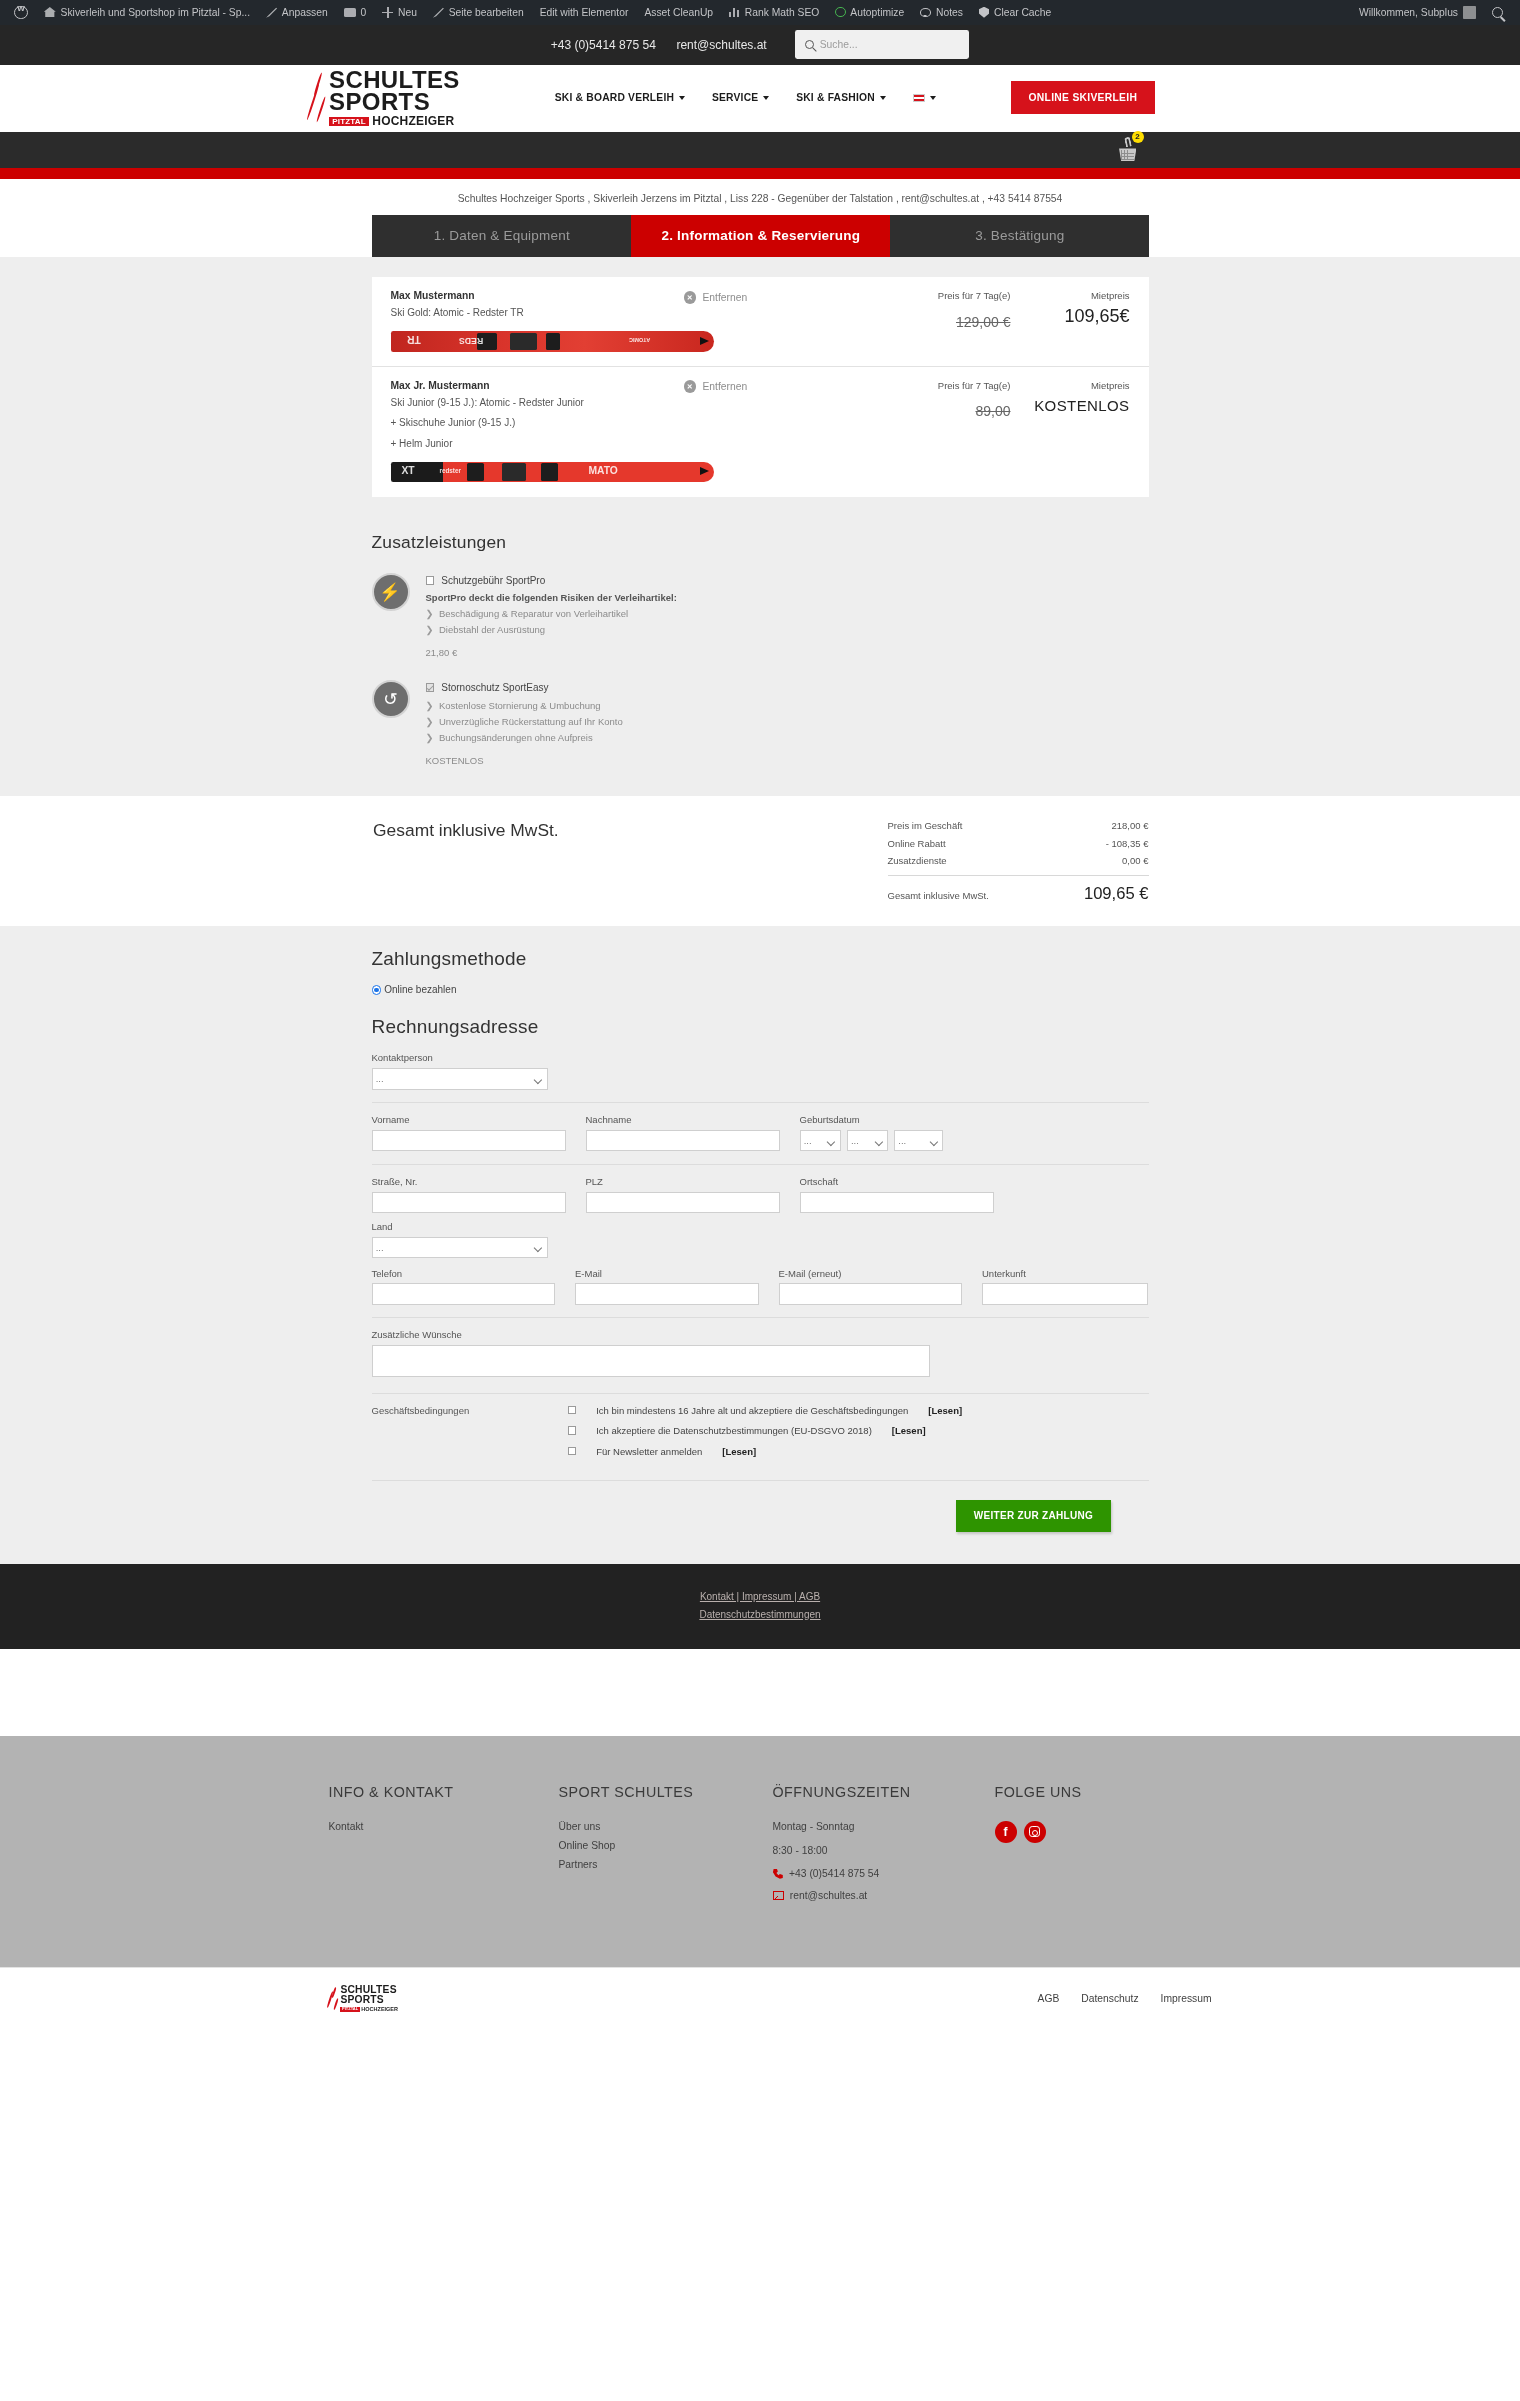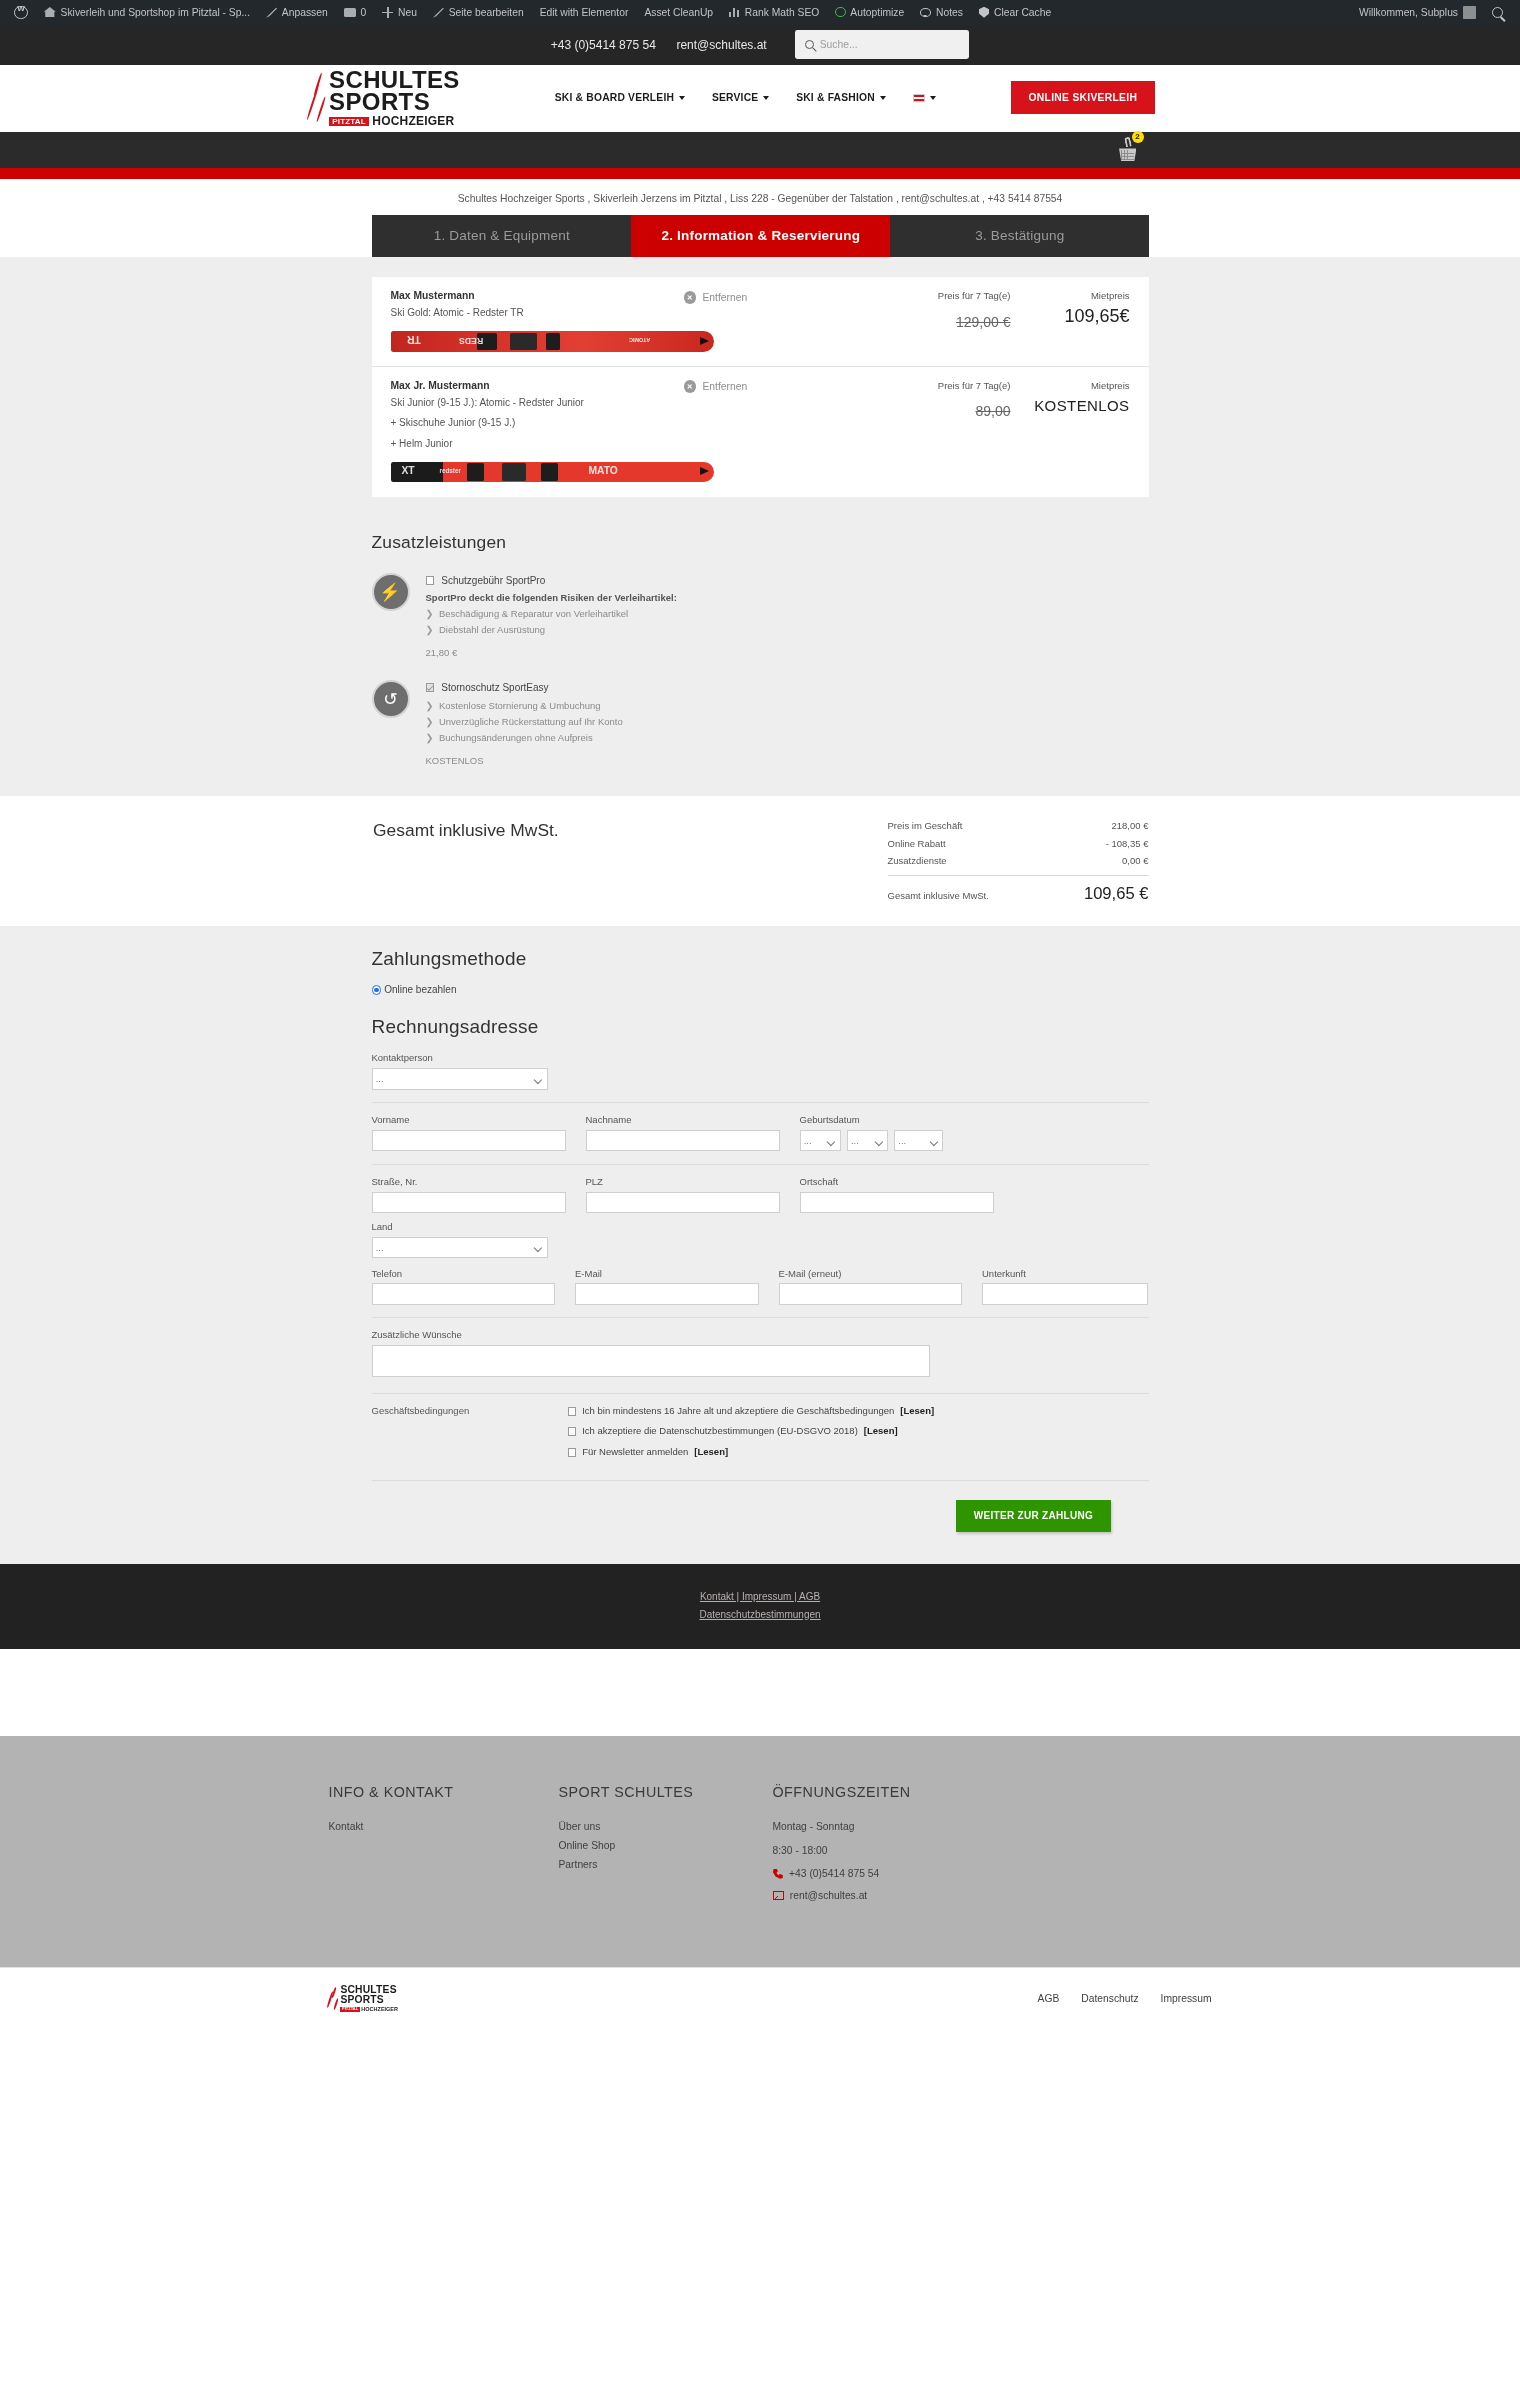--- a/index.html
+++ b/index.html
@@ -263,21 +263,21 @@
   .dob { display:flex; gap:6.3px; }
   .dob .selwrap { width:41px; }
   .dob .selwrap.y { width:49px; }
   .ta {
     width:558px; height:32px; background:#fff; border:0.8px solid #cfcfcf;
     font-family:"Liberation Sans",sans-serif; font-size:9.5px; padding:4px 4.8px; outline:none; resize:none;
   }
   .terms { display:flex; gap:0; margin-top:4.8px; }
   .terms-label { width:196px; font-size:9.5px; color:#555; padding-top:0.8px;}
   .terms-list { flex:1; }
-  .terms-item { display:flex; align-items:flex-end; gap:6px; font-size:9.5px; color:#444; margin-bottom:9.5px;}
+  .terms-item { display:flex; align-items:center; gap:20px; font-size:9.5px; color:#444; margin-bottom:9.5px;}
   .terms-item b { font-weight:bold; color:#222; }
   .submit-row { display:flex; justify-content:flex-end; margin-top:19px; padding-right:38px;}
   .pay-btn {
     background:#2e9400; color:#fff; border:0; font-size:10px; font-weight:bold;
     padding:10.3px 17.4px; letter-spacing:0.3px; cursor:pointer; font-family:"Liberation Sans",sans-serif;
     box-shadow: 0.8px 1.6px 2.4px rgba(0,0,0,.18);
   }
 
   
   .darkfoot { background:#222222; padding: 25px 0 28.5px; text-align:center;text-decoration:underline; }
@@ -758,20 +758,29 @@
         <div class="ftxt">8:30 - 18:00</div>
         <div class="ficon-row">
           <span class="ph-ico"></span>
           <span>+43 (0)5414 875 54</span>
         </div>
         <div class="ficon-row">
           <span class="ml-ico"></span>
           <span>rent@schultes.at</span>
         </div>
       </div>
+      <div class="fcol c4">
+        <div class="fhdr">FOLGE UNS</div>
+        <div class="socials">
+          <span class="soc">f</span>
+          <span class="soc">
+              <span class="ig"></span>
+            </span>
+        </div>
+      </div>
     </div>
   </div>
 
   <div class="bottombar">
     <div class="bb-inner">
       <div class="bb-logo">
         <span class="bb-swoosh">
             <i></i>
             <i></i>
             <i></i>

